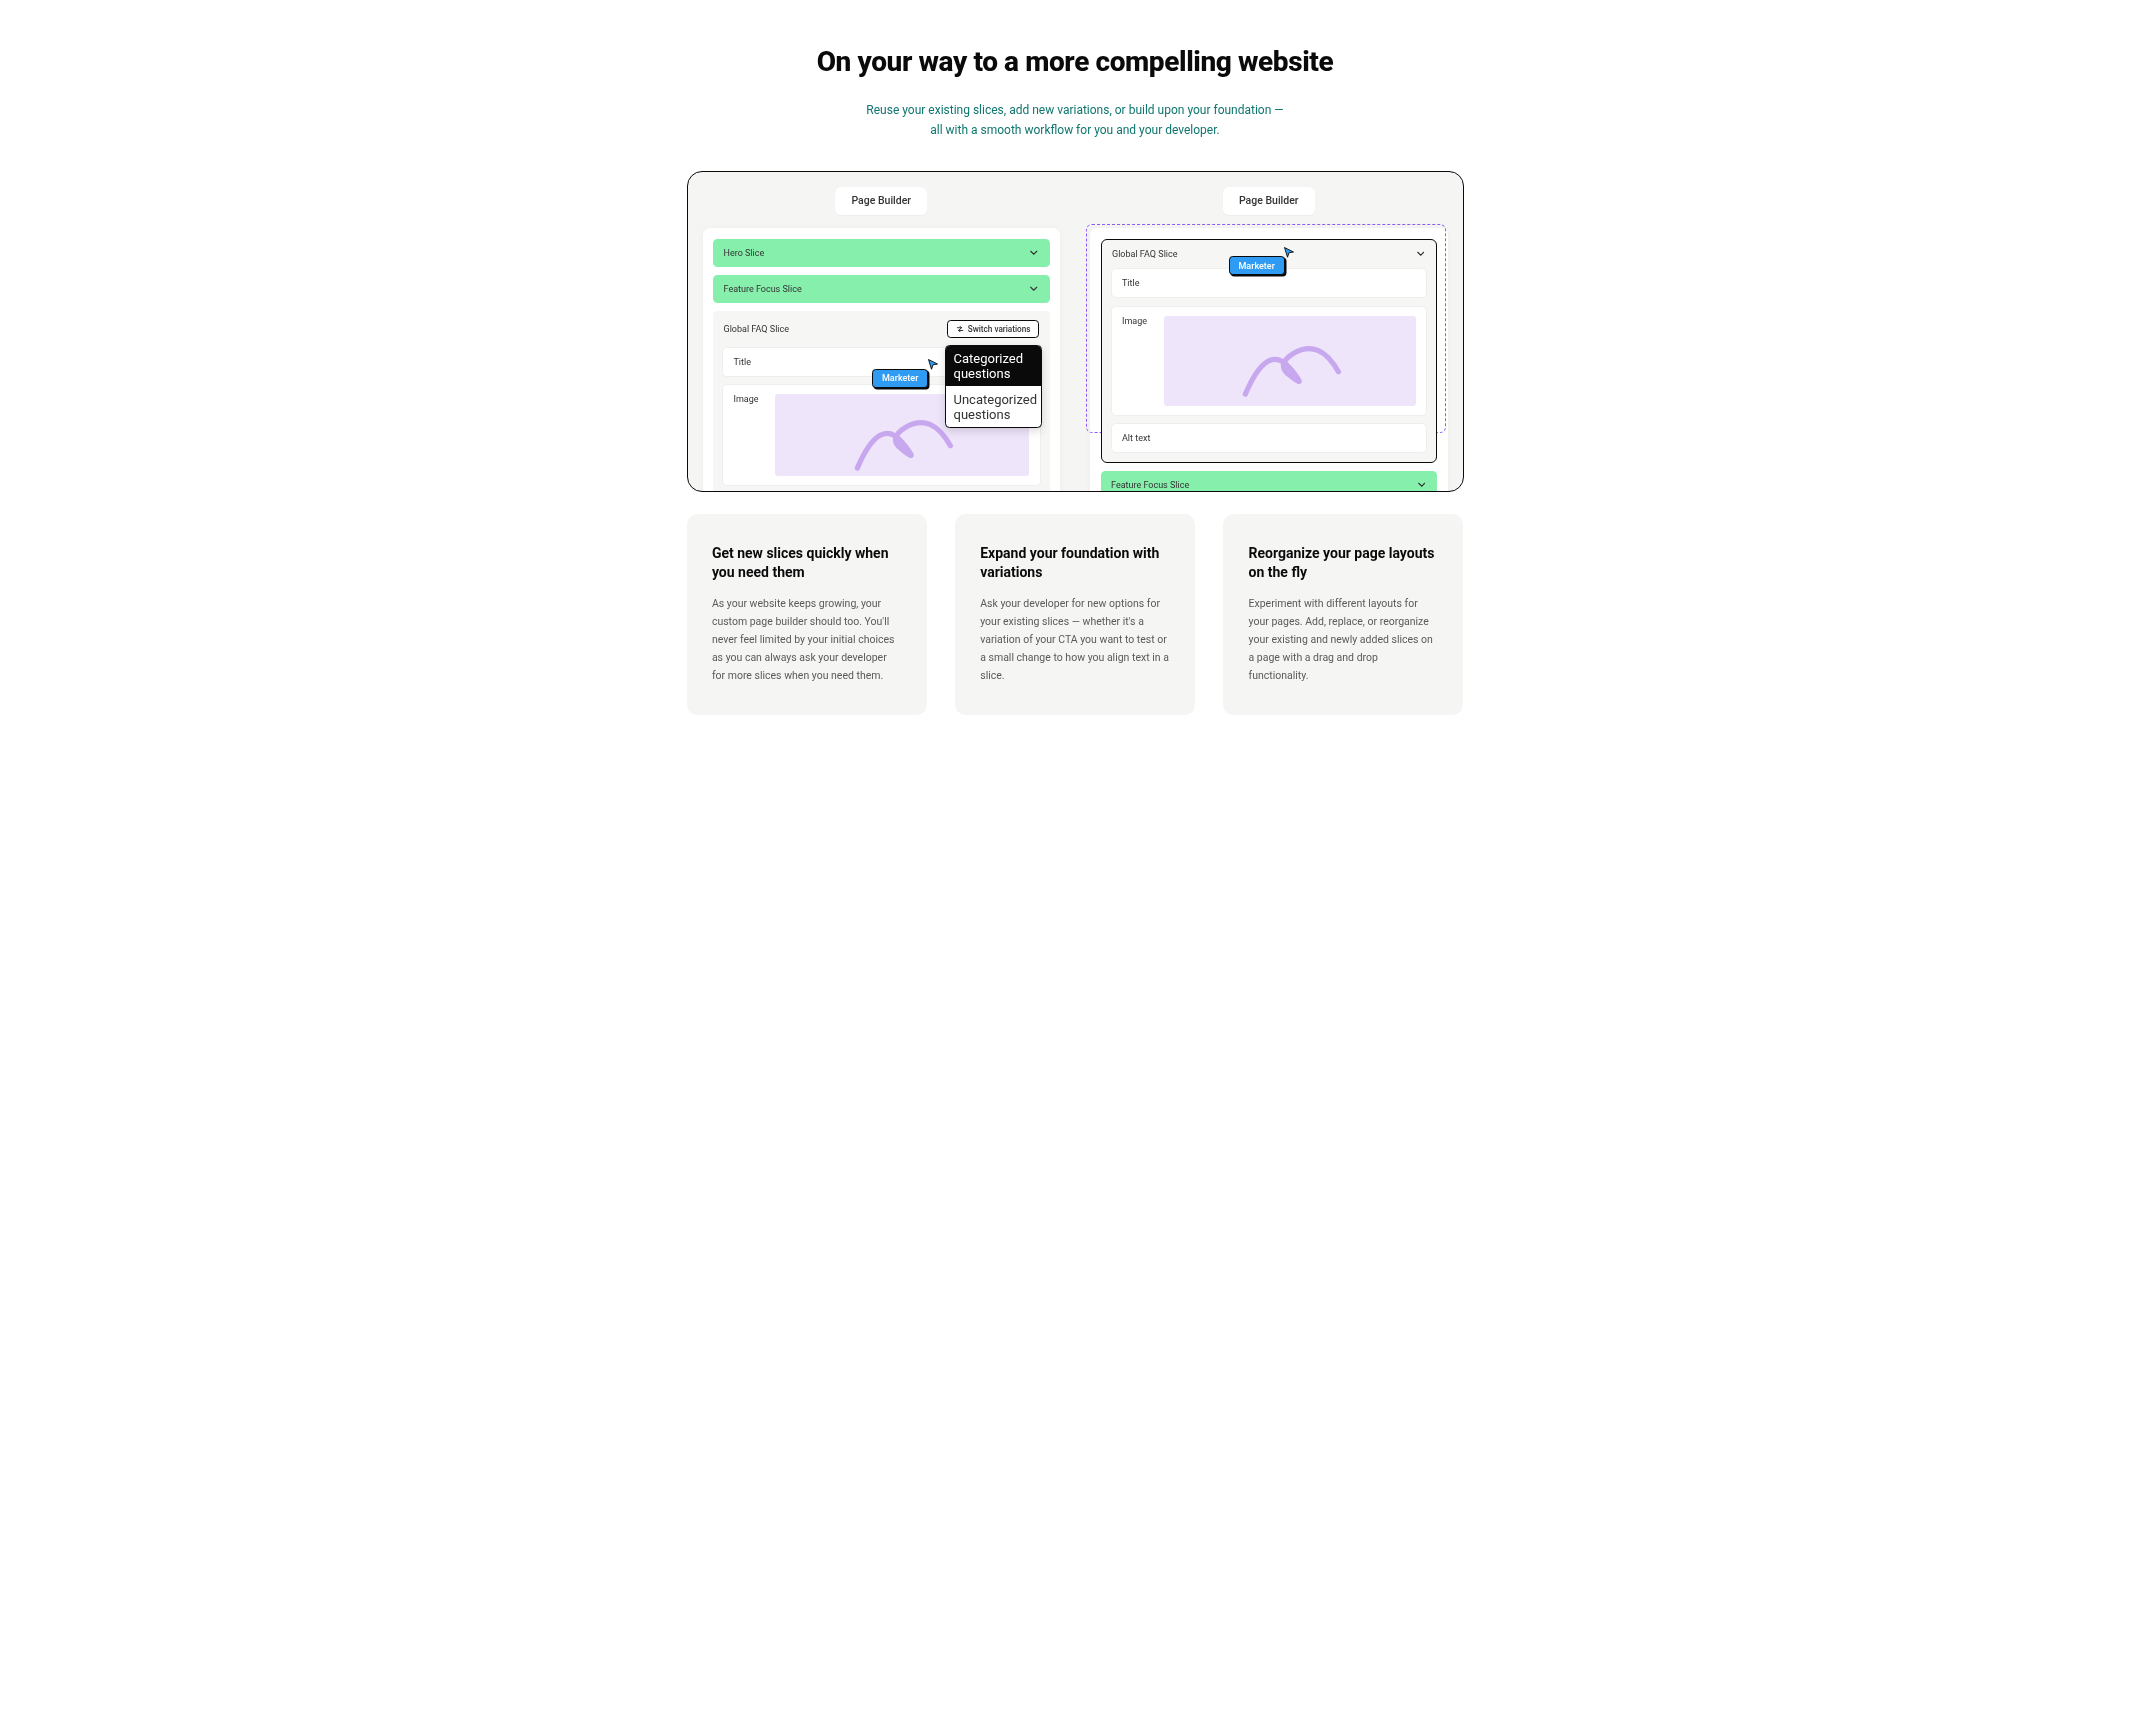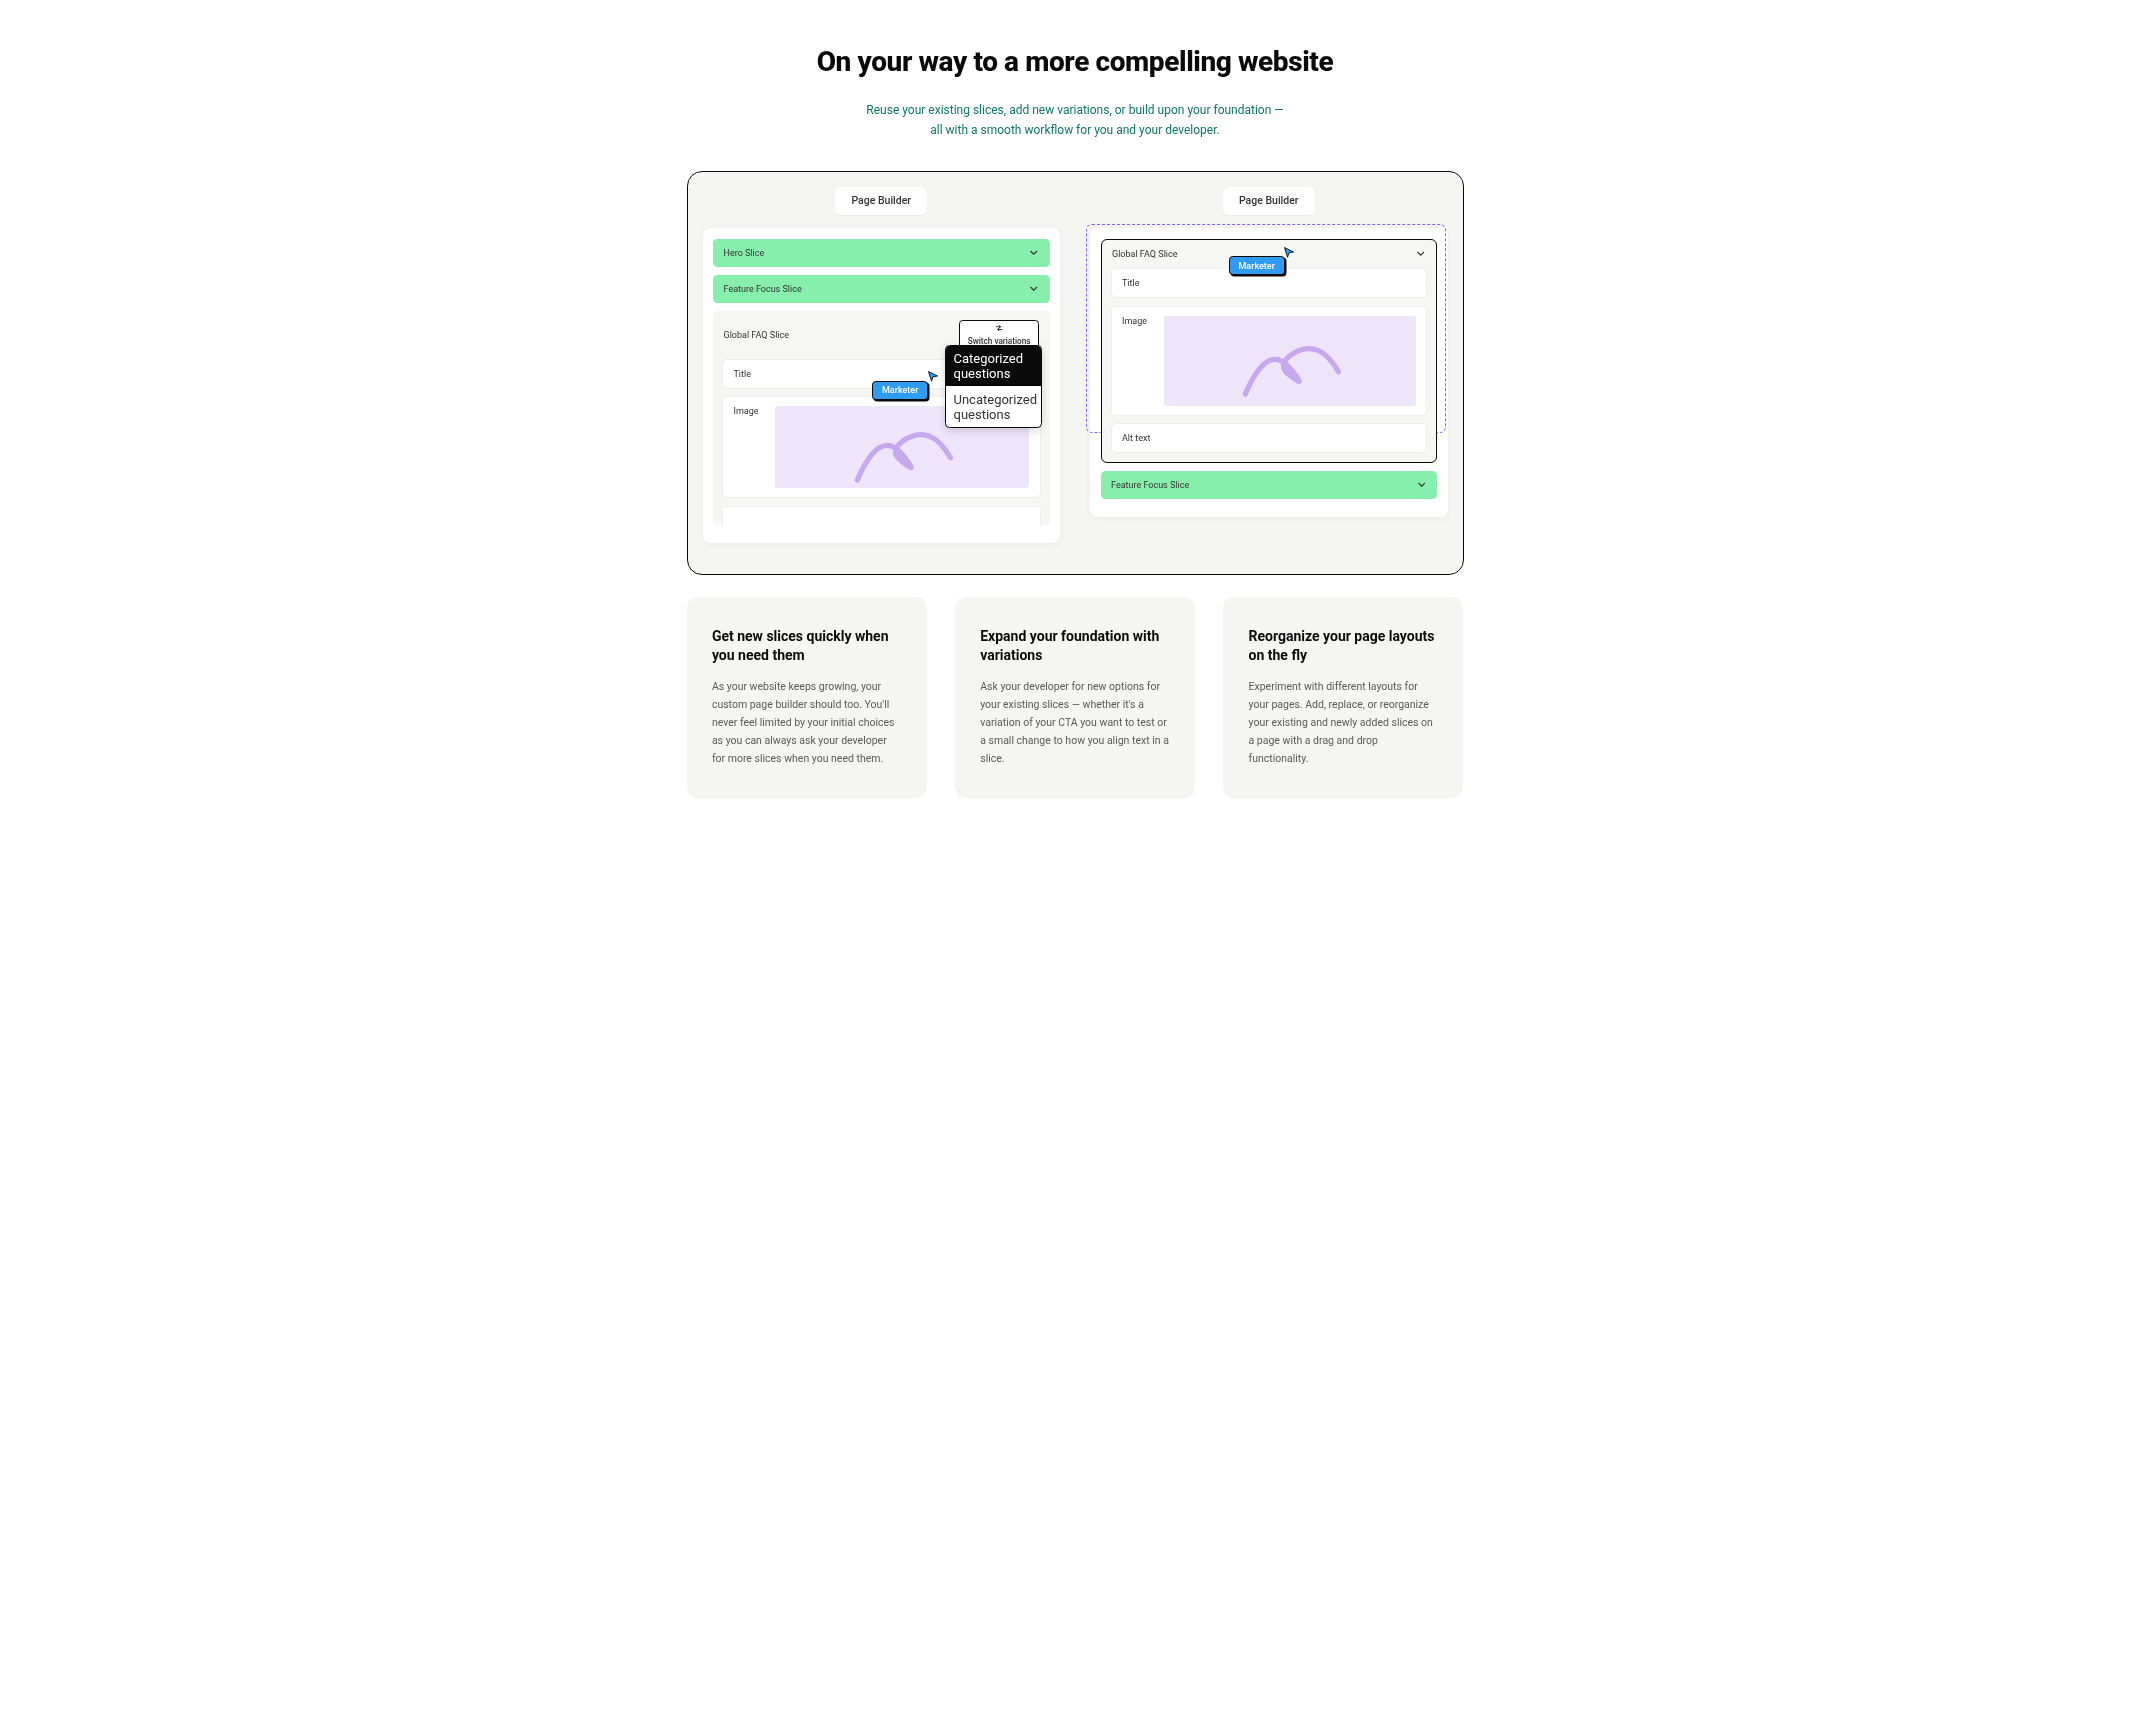--- a/index.html
+++ b/index.html
@@ -32,21 +32,21 @@
 
 .showcase {
   background: #f5f5f4;
   border: 1.5px solid #0a0a0a;
   border-radius: 15px;
   padding: 15px 15px 0 15px;
   margin-bottom: 22.4px;
   display: flex;
   gap: 30px;
   overflow: hidden;
-  height: 404px;
+  height: 321px;
   position: relative;
 }
 .panel {
   flex: 1;
   display: flex;
   flex-direction: column;
   align-items: center;
   position: relative;
 }
 .tab-pill {
@@ -101,21 +101,20 @@
 .variation-btn {
   background: #ffffff;
   border: 1.1px solid #0a0a0a;
   border-radius: 3.7px;
   padding: 3px 7.5px;
   font-size: 8.2px;
   display: inline-flex;
   align-items: center;
   gap: 3.7px;
   font-weight: 500;
-  flex-direction: column;
 }
 .variation-btn svg { width: 8.2px; height: 8.2px; }
 .field {
   background: #ffffff;
   border: 0.7px solid #eee;
   border-radius: 4.5px;
   margin: 0 9px 7.5px 9px;
   padding: 9px 10.5px;
   font-size: 9px;
   color: #333;

